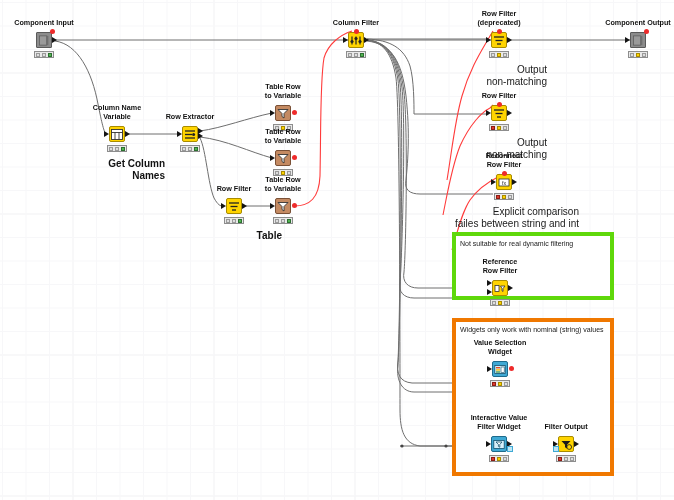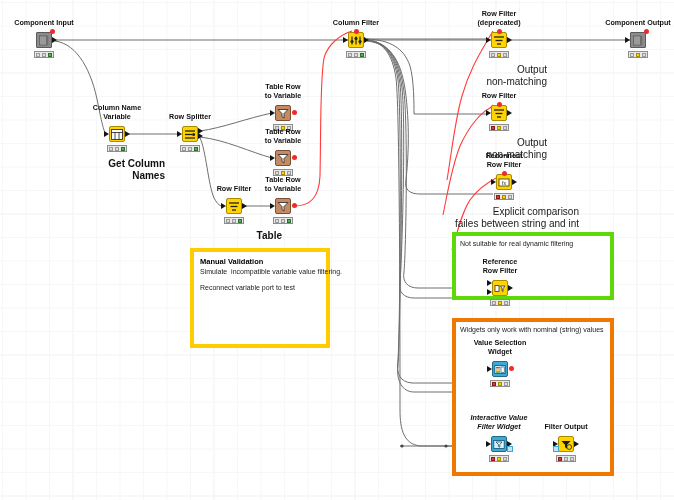--- a/index.html
+++ b/index.html
@@ -211,28 +211,20 @@
 
     <path class="d" d="M529,414 C538,422 546,434 554,441"></path>
 
     <path class="d" d="M400,446 L487,446"></path>
     <circle cx="402" cy="446" r="1.6" fill="#444"></circle>
     <circle cx="446" cy="446" r="1.6" fill="#444"></circle>
 
     <path class="d" d="M577,447 L584,447"></path>
   </svg>
 
-  <div class="annot" style="left:190px; top:248px; width:140px; height:100px; border:4px solid #ffcc00;">
-    <div style="padding:5px 6px;">
-      <span class="annot-title">Manual Validation</span>
-      <span class="annot-line">Simulate  incompatible variable value filtering.</span>
-      <span class="annot-gap"></span>
-      <span class="annot-line">Reconnect variable port to test</span>
-    </div>
-  </div>
 
   <div class="annot" style="left:452px; top:232px; width:162px; height:68px; border:4px solid #5fd80a;">
     <div style="padding:3px 4px;">
       <span class="annot-line">Not suitable for real dynamic filtering</span>
     </div>
   </div>
 
   <div class="annot" style="left:452px; top:318px; width:162px; height:158px; border:4px solid #f07800;">
     <div style="padding:3px 4px;">
       <span class="annot-line">Widgets only work with nominal (string) values</span>
@@ -276,21 +268,21 @@
     <div class="status">
       <i></i>
       <i></i>
       <i class="green"></i>
     </div>
     <span class="node-sub">Get Column
 Names</span>
   </div>
 
   <div class="node" style="left:190px; top:134px;">
-    <span class="node-label">Row Splitter</span>
+    <span class="node-label">Row Extractor</span>
     <div class="node-box yellow">
       <div class="node-glyph">
         <svg width="12" height="11" viewBox="0 0 12 11">
             <line x1="1" y1="2" x2="11" y2="2" stroke="#222" stroke-width="1.3"></line>
             <line x1="1" y1="5.5" x2="8" y2="5.5" stroke="#222" stroke-width="1.3"></line>
             <line x1="1" y1="9" x2="11" y2="9" stroke="#222" stroke-width="1.3"></line>
             <circle cx="9.6" cy="5.5" r="1.5" fill="#222"></circle>
           </svg>
       </div>
     </div>
@@ -514,21 +506,21 @@
     <span class="port in"></span>
     <span class="vport right"></span>
     <div class="status">
       <i class="red"></i>
       <i class="yellow"></i>
       <i></i>
     </div>
   </div>
 
   <div class="node" style="left:499px; top:444px;">
-    <span class="node-label" style="width:120px;font-style:italic;">Interactive Value
+    <span class="node-label" style="width:120px;">Interactive Value
 Filter Widget</span>
     <div class="node-box blue">
       <div class="node-glyph">
         <svg width="12" height="11" viewBox="0 0 12 11">
             <rect x="0.8" y="1.5" width="10.4" height="8" fill="#d7f0fa" stroke="#13506b" stroke-width="0.8"></rect>
             <path d="M3 3 H9 L6.8 5.4 V8.2 L5.4 7.4 V5.4 Z" fill="#fff" stroke="#13506b" stroke-width="0.8" stroke-linejoin="round"></path>
           </svg>
       </div>
     </div>
     <span class="port in"></span>

